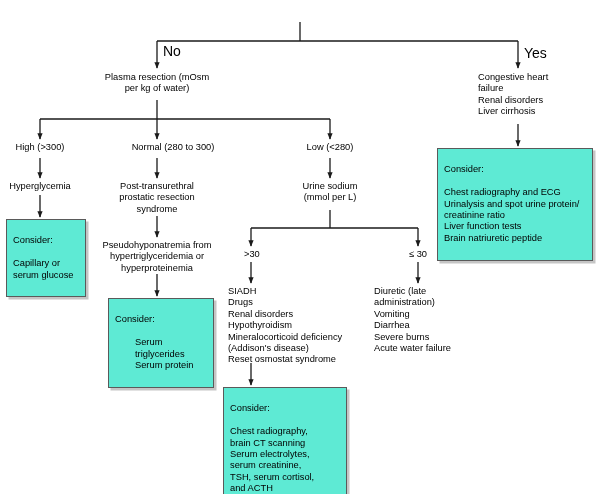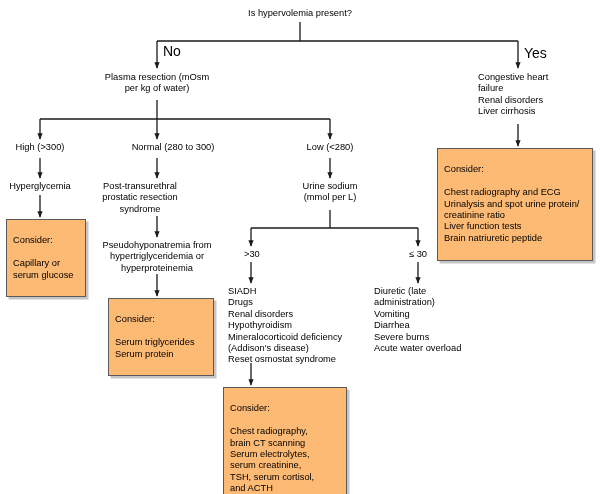--- a/index.html
+++ b/index.html
@@ -32,21 +32,21 @@
     font-size: 9.3px;
     line-height: 11.4px;
     white-space: pre-line;
     color: #000;
   }
   .node.center { text-align: center; }
   .node.left   { text-align: left; }
   .boxnode {
     position: absolute;
     border: 1px solid #5a5a5a;
-    background: #fdba74;
+    background: #5eead4;
     box-shadow: 2.5px 2.5px 0 0 rgba(150,150,150,0.55);
     box-sizing: border-box;
     font-size: 9.3px;
     line-height: 11.4px;
     text-align: left;
     white-space: pre-line;
     padding: 4px 5px 4px 6px;
     color: #000;
   }
   .edgelabel {
@@ -100,40 +100,39 @@
 
       <path d="M 251 262 L 251 283" marker-end="url(#arrow)"></path>
 
       <path d="M 418 262 L 418 283" marker-end="url(#arrow)"></path>
 
       <path d="M 251 363 L 251 385" marker-end="url(#arrow)"></path>
 
     </g>
   </svg>
 
-  <div class="node center" style="left:200px; top:8px; width:200px;">Is hypervolemia present?</div>
 
   <div class="edgelabel" style="left:163px; top:46px;">No</div>
   <div class="edgelabel" style="left:524px; top:48px;">Yes</div>
 
   <div class="node center" style="left:77px; top:72px; width:160px;">Plasma resection (mOsm
 per kg of water)</div>
 
   <div class="node left" style="left:478px; top:72px; width:120px;">Congestive heart
 failure
 Renal disorders
 Liver cirrhosis</div>
 
   <div class="node center" style="left:0px; top:142px; width:80px;">High (&gt;300)</div>
   <div class="node center" style="left:113px; top:142px; width:120px;">Normal (280 to 300)</div>
   <div class="node center" style="left:285px; top:142px; width:90px;">Low (&lt;280)</div>
 
   <div class="node center" style="left:0px; top:181px; width:80px;">Hyperglycemia</div>
 
-  <div class="node center" style="left:80px; top:181px; width:120px;">Post-transurethral
+  <div class="node center" style="left:97px; top:181px; width:120px;">Post-transurethral
 prostatic resection
 syndrome</div>
 
   <div class="node center" style="left:280px; top:181px; width:100px;">Urine sodium
 (mmol per L)</div>
 
   <div class="boxnode" style="left:6px; top:219px; width:80px;">
     <span style="display: block;">Consider:</span>
     <span style="display: block; white-space: pre-line;">Capillary or
 serum glucose</span>
@@ -150,38 +149,38 @@
 
   <div class="node center" style="left:79px; top:240px; width:156px;">Pseudohyponatremia from
 hypertriglyceridemia or
 hyperproteinemia</div>
 
   <div class="node left" style="left:244px; top:249px; width:60px;">&gt;30</div>
   <div class="node left" style="left:409px; top:249px; width:60px;">≤ 30</div>
 
   <div class="boxnode" style="left:108px; top:298px; width:106px;">
     <span style="display: block;">Consider:</span>
-    <span style="display: block; white-space: pre-line;">Serum triglycerides
+    <span style="display: block; white-space: pre-line; margin-left: 20px;">Serum triglycerides
 Serum protein</span>
   </div>
 
   <div class="node left" style="left:228px; top:286px; width:170px;">SIADH
 Drugs
 Renal disorders
 Hypothyroidism
 Mineralocorticoid deficiency
   (Addison's disease)
 Reset osmostat syndrome</div>
 
   <div class="node left" style="left:374px; top:286px; width:130px;">Diuretic (late
   administration)
 Vomiting
 Diarrhea
 Severe burns
-Acute water overload</div>
+Acute water failure</div>
 
   <div class="boxnode" style="left:223px; top:387px; width:124px;">
     <span style="display: block;">Consider:</span>
     <span style="display: block; white-space: pre-line;">Chest radiography,
   brain CT scanning
 Serum electrolytes,
   serum creatinine,
   TSH, serum cortisol,
   and ACTH
 Oral water-loading test</span>

